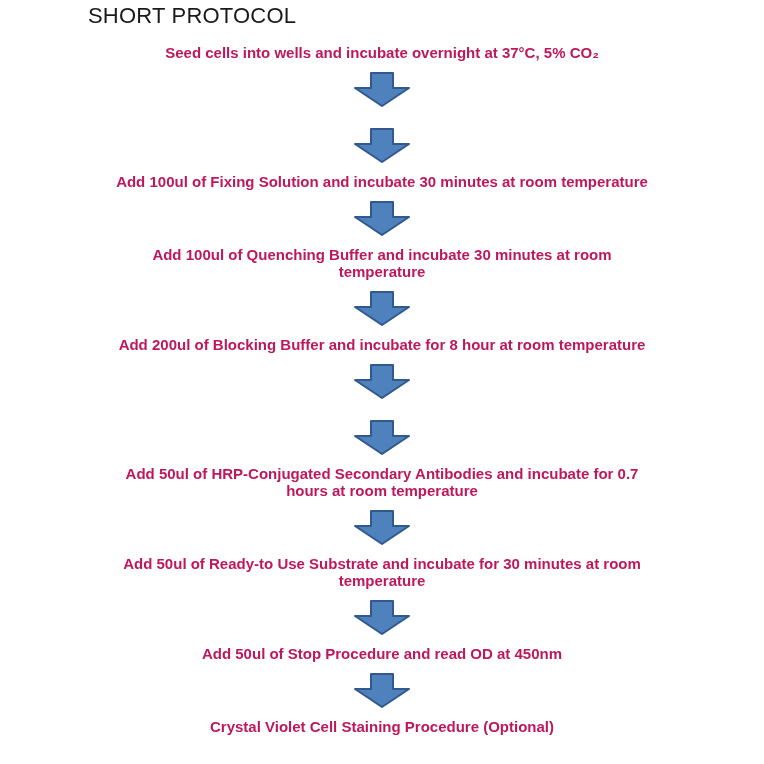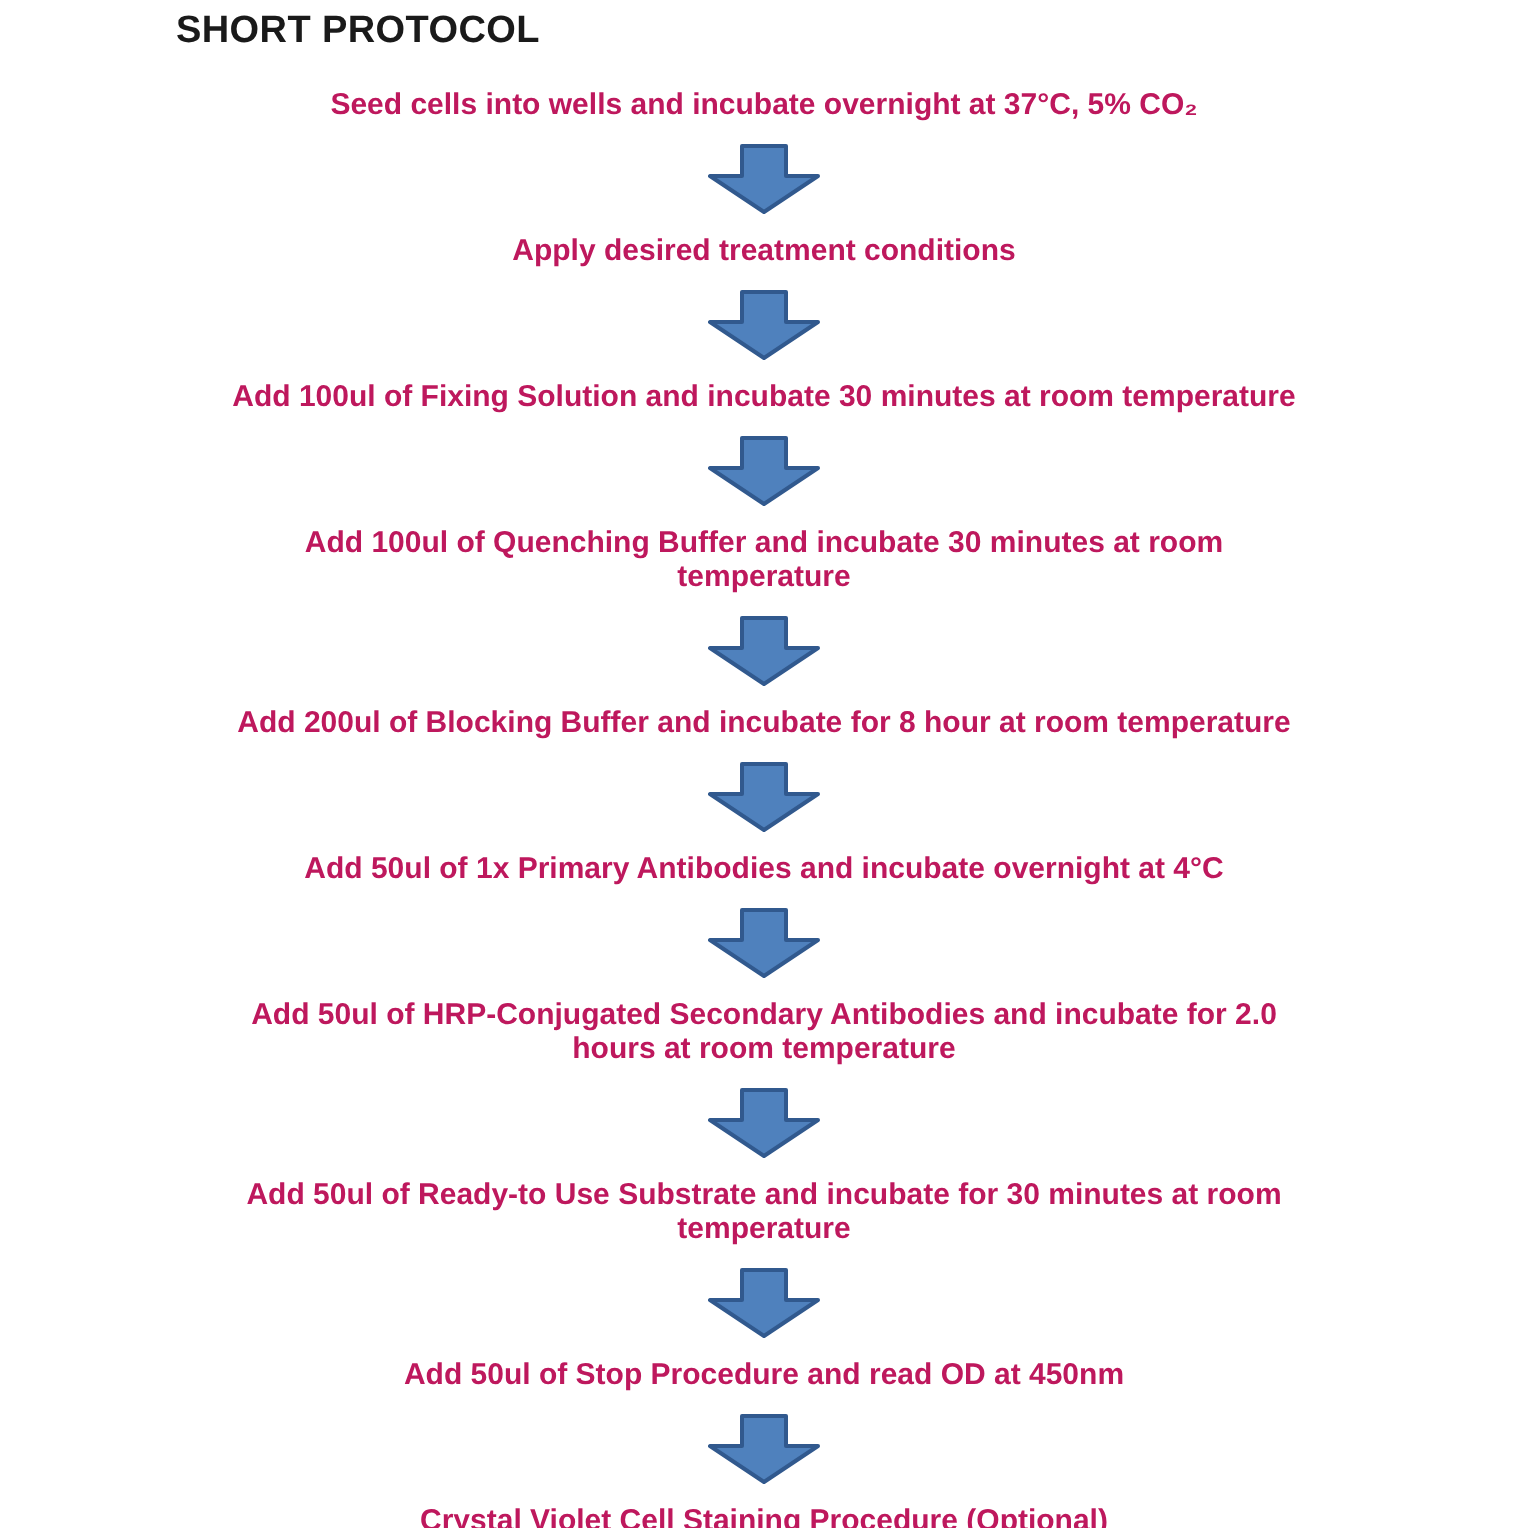--- a/index.html
+++ b/index.html
@@ -11,23 +11,23 @@
   .page {
     position: relative;
     width: 764px;
     height: 764px;
     background: #ffffff;
     overflow: hidden;
   }
   .page-title {
     margin: 0;
     padding: 5px 0 0 88px;
-    font-size: 19px;
+    font-size: 22px;
     line-height: 22px;
-    font-weight: 700;
+    font-weight: 400;
     letter-spacing: 0.2px;
     color: #1a1a1a;
   }
   .flow {
     margin: 17px auto 0 auto;
     width: 620px;
     display: flex;
     flex-direction: column;
     align-items: center;
   }
@@ -48,42 +48,40 @@
 </head>
 <body>
 
 <div class="page">
   <h1 class="page-title">SHORT PROTOCOL</h1>
   <div class="flow" id="flow">
       <div class="step-text">Seed cells into wells and incubate overnight at 37°C, 5% CO₂</div>
       <svg width="56" height="35" viewBox="0 0 56 35" class="down-arrow">
         <polygon points="17,1 39,1 39,16 55,16 28,34 1,16 17,16" fill="#4f81bd" stroke="#31598e" stroke-width="2" stroke-linejoin="round"></polygon>
       </svg>
-      <div class="step-text">Apply desired treatment conditions</div>
       <svg width="56" height="35" viewBox="0 0 56 35" class="down-arrow">
         <polygon points="17,1 39,1 39,16 55,16 28,34 1,16 17,16" fill="#4f81bd" stroke="#31598e" stroke-width="2" stroke-linejoin="round"></polygon>
       </svg>
       <div class="step-text">Add 100ul of Fixing Solution and incubate 30 minutes at room temperature</div>
       <svg width="56" height="35" viewBox="0 0 56 35" class="down-arrow">
         <polygon points="17,1 39,1 39,16 55,16 28,34 1,16 17,16" fill="#4f81bd" stroke="#31598e" stroke-width="2" stroke-linejoin="round"></polygon>
       </svg>
       <div class="step-text">Add 100ul of Quenching Buffer and incubate 30 minutes at room
 temperature</div>
       <svg width="56" height="35" viewBox="0 0 56 35" class="down-arrow">
         <polygon points="17,1 39,1 39,16 55,16 28,34 1,16 17,16" fill="#4f81bd" stroke="#31598e" stroke-width="2" stroke-linejoin="round"></polygon>
       </svg>
       <div class="step-text">Add 200ul of Blocking Buffer and incubate for 8 hour at room temperature</div>
       <svg width="56" height="35" viewBox="0 0 56 35" class="down-arrow">
         <polygon points="17,1 39,1 39,16 55,16 28,34 1,16 17,16" fill="#4f81bd" stroke="#31598e" stroke-width="2" stroke-linejoin="round"></polygon>
       </svg>
-      <div class="step-text">Add 50ul of 1x Primary Antibodies and incubate overnight at 4°C</div>
       <svg width="56" height="35" viewBox="0 0 56 35" class="down-arrow">
         <polygon points="17,1 39,1 39,16 55,16 28,34 1,16 17,16" fill="#4f81bd" stroke="#31598e" stroke-width="2" stroke-linejoin="round"></polygon>
       </svg>
-      <div class="step-text">Add 50ul of HRP-Conjugated Secondary Antibodies and incubate for 2.0
+      <div class="step-text">Add 50ul of HRP-Conjugated Secondary Antibodies and incubate for 0.7
 hours at room temperature</div>
       <svg width="56" height="35" viewBox="0 0 56 35" class="down-arrow">
         <polygon points="17,1 39,1 39,16 55,16 28,34 1,16 17,16" fill="#4f81bd" stroke="#31598e" stroke-width="2" stroke-linejoin="round"></polygon>
       </svg>
       <div class="step-text">Add 50ul of Ready-to Use Substrate and incubate for 30 minutes at room
 temperature</div>
       <svg width="56" height="35" viewBox="0 0 56 35" class="down-arrow">
         <polygon points="17,1 39,1 39,16 55,16 28,34 1,16 17,16" fill="#4f81bd" stroke="#31598e" stroke-width="2" stroke-linejoin="round"></polygon>
       </svg>
       <div class="step-text">Add 50ul of Stop Procedure and read OD at 450nm</div>

